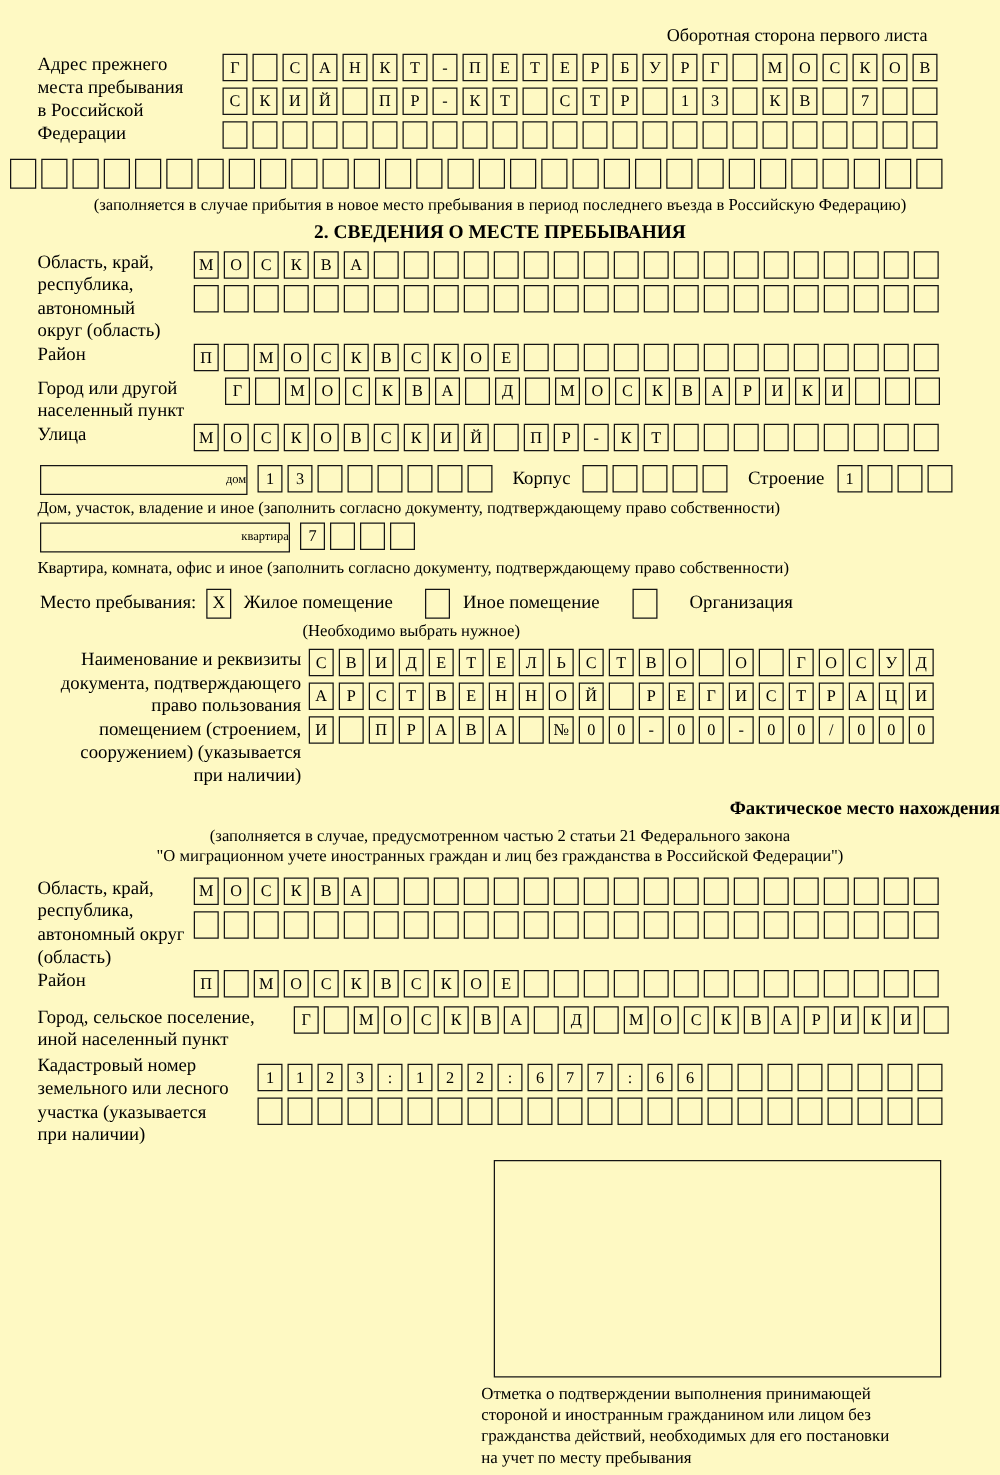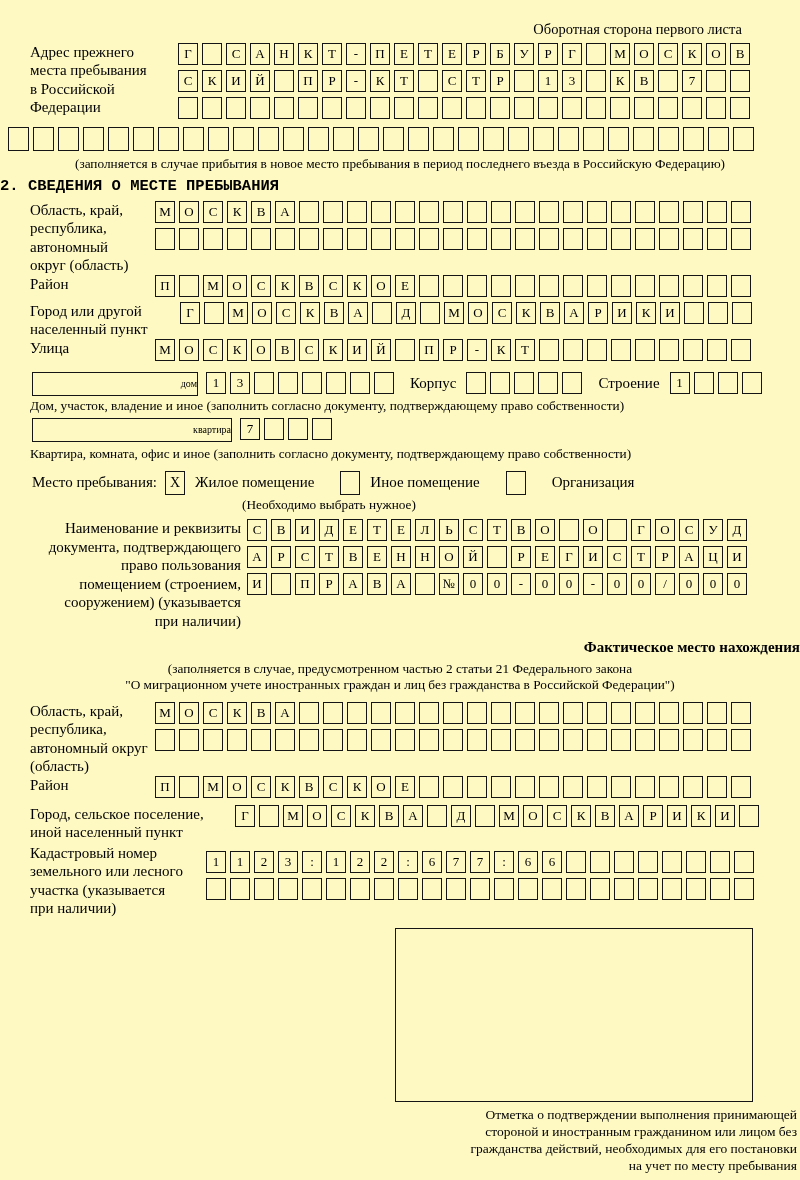--- a/index.html
+++ b/index.html
@@ -21,21 +21,21 @@
   .cell {
     flex:none; width:20px; height:22px; margin-right:4px;
     border:1.6px solid #151515; text-align:center;
     font-size:13px; line-height:19px; overflow:hidden;
   }
   .overflow-row { margin-left:8px; margin-top:3px; }
   .overflow-row .cell { width:21px; height:24px; line-height:21px; }
 
   .caption { font-size:13.3px; line-height:16.5px; }
   .center { text-align:center; }
-  .hdr { text-align:left; font-weight:bold; font-size:15.5px; margin-top:5px; margin-bottom:5px;font-family:Liberation Mono, monospace; }
+  .hdr { text-align:center; font-weight:bold; font-size:15.5px; margin-top:5px; margin-bottom:5px; }
   .subhdr { text-align:right; font-weight:bold; font-size:15px; margin-top:8px; margin-bottom:4px; }
 
   .w142{width:142px;} .w119{width:119px;} .w144{width:144px;} .w211{width:211px;text-align:right;}
   .w199{width:199px;} .w170{width:170px;}
 
   .named-box {
     flex:none; border:1.6px solid #151515; height:24px;
     text-align:right; line-height:21px; font-size:10px;
   }
   .house-row, .apt-row { display:flex; align-items:flex-start; margin-left:32px; column-gap:8px; }
@@ -48,21 +48,21 @@
     text-align:center; font-size:14px; line-height:21px;
   }
   .opt-label { margin-left:10px; }
   .gap24 { margin-left:26px; }
   .note { margin-left:242px; margin-top:2px; }
 
   .stamp-box {
     margin-left:395px; margin-top:10px;
     width:358px; height:174px; border:1.6px solid #151515;
   }
-  .stamp-caption { margin-left:385px; margin-top:4px; width:412px; text-align:right; font-size:13.5px; line-height:17px; }
+  .stamp-caption { margin-left:385px; margin-top:4px; width:412px; text-align:left; font-size:13.5px; line-height:17px; }
 
   .mt4{margin-top:4px;} .mt6{margin-top:6px;} .mt8{margin-top:8px;} .mt2{margin-top:2px;}
   .cap-indent { margin-left:30px; }
 </style>
 </head>
 <body>
 
 <div class="page">
 
   <div class="title-line">Оборотная сторона первого листа</div>

